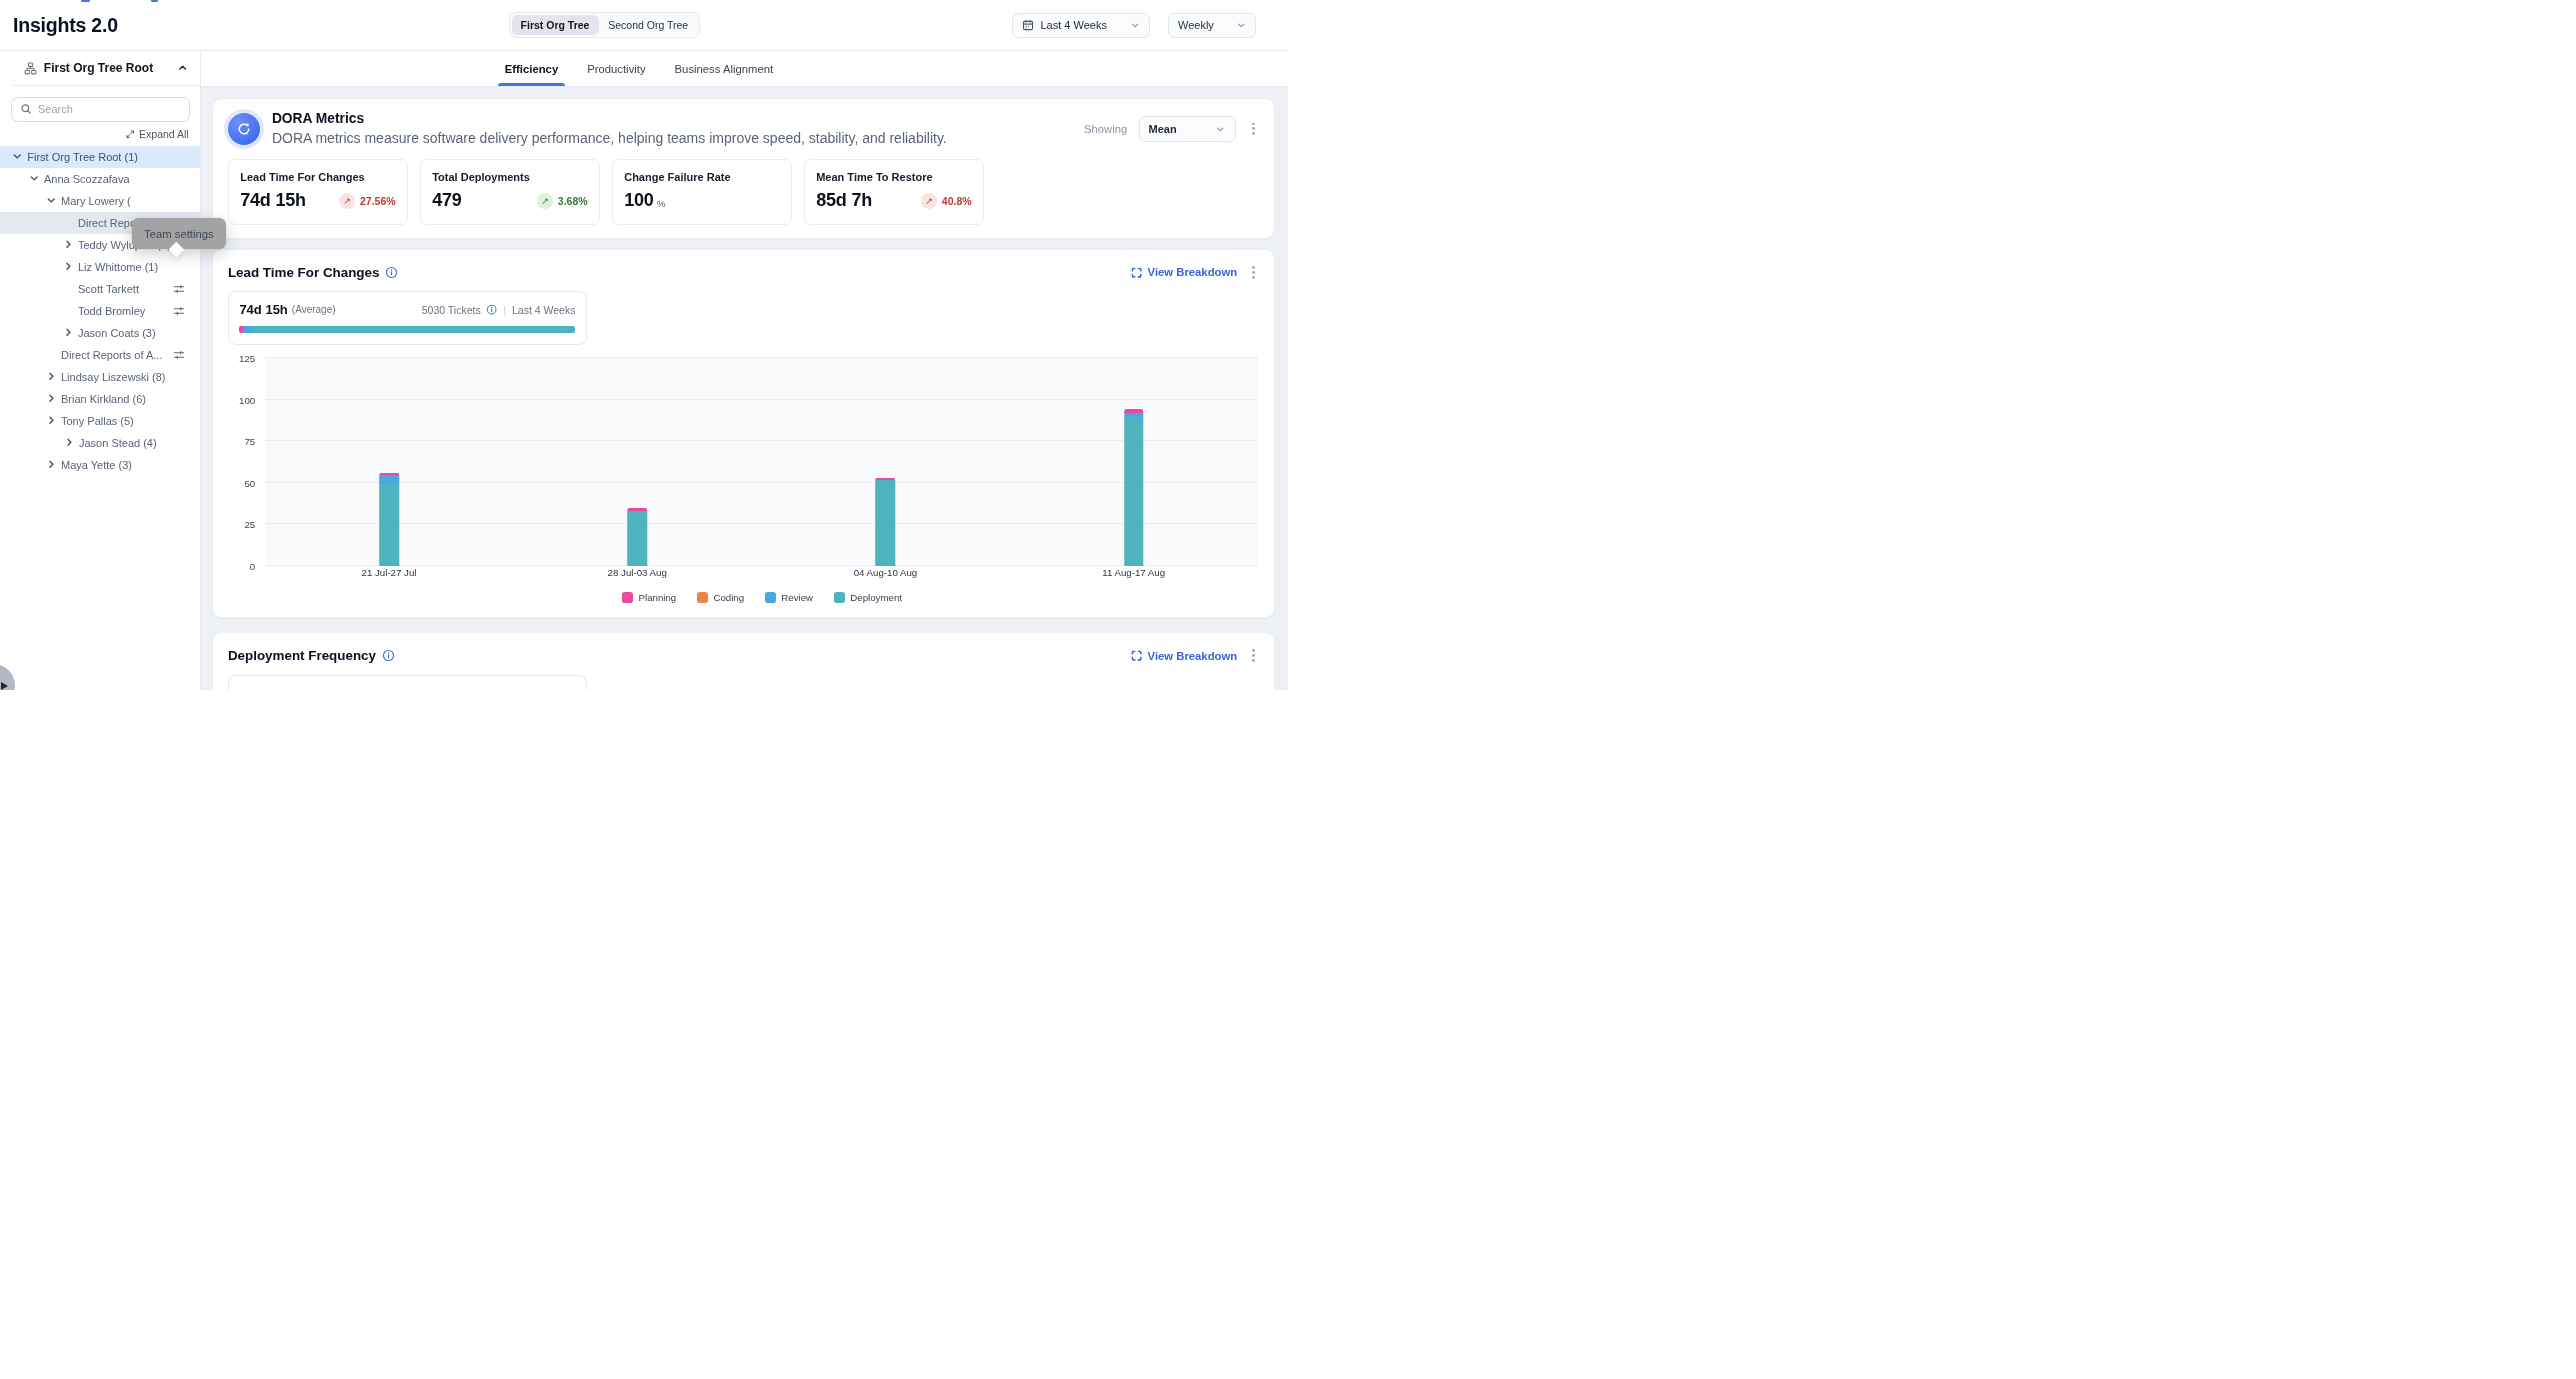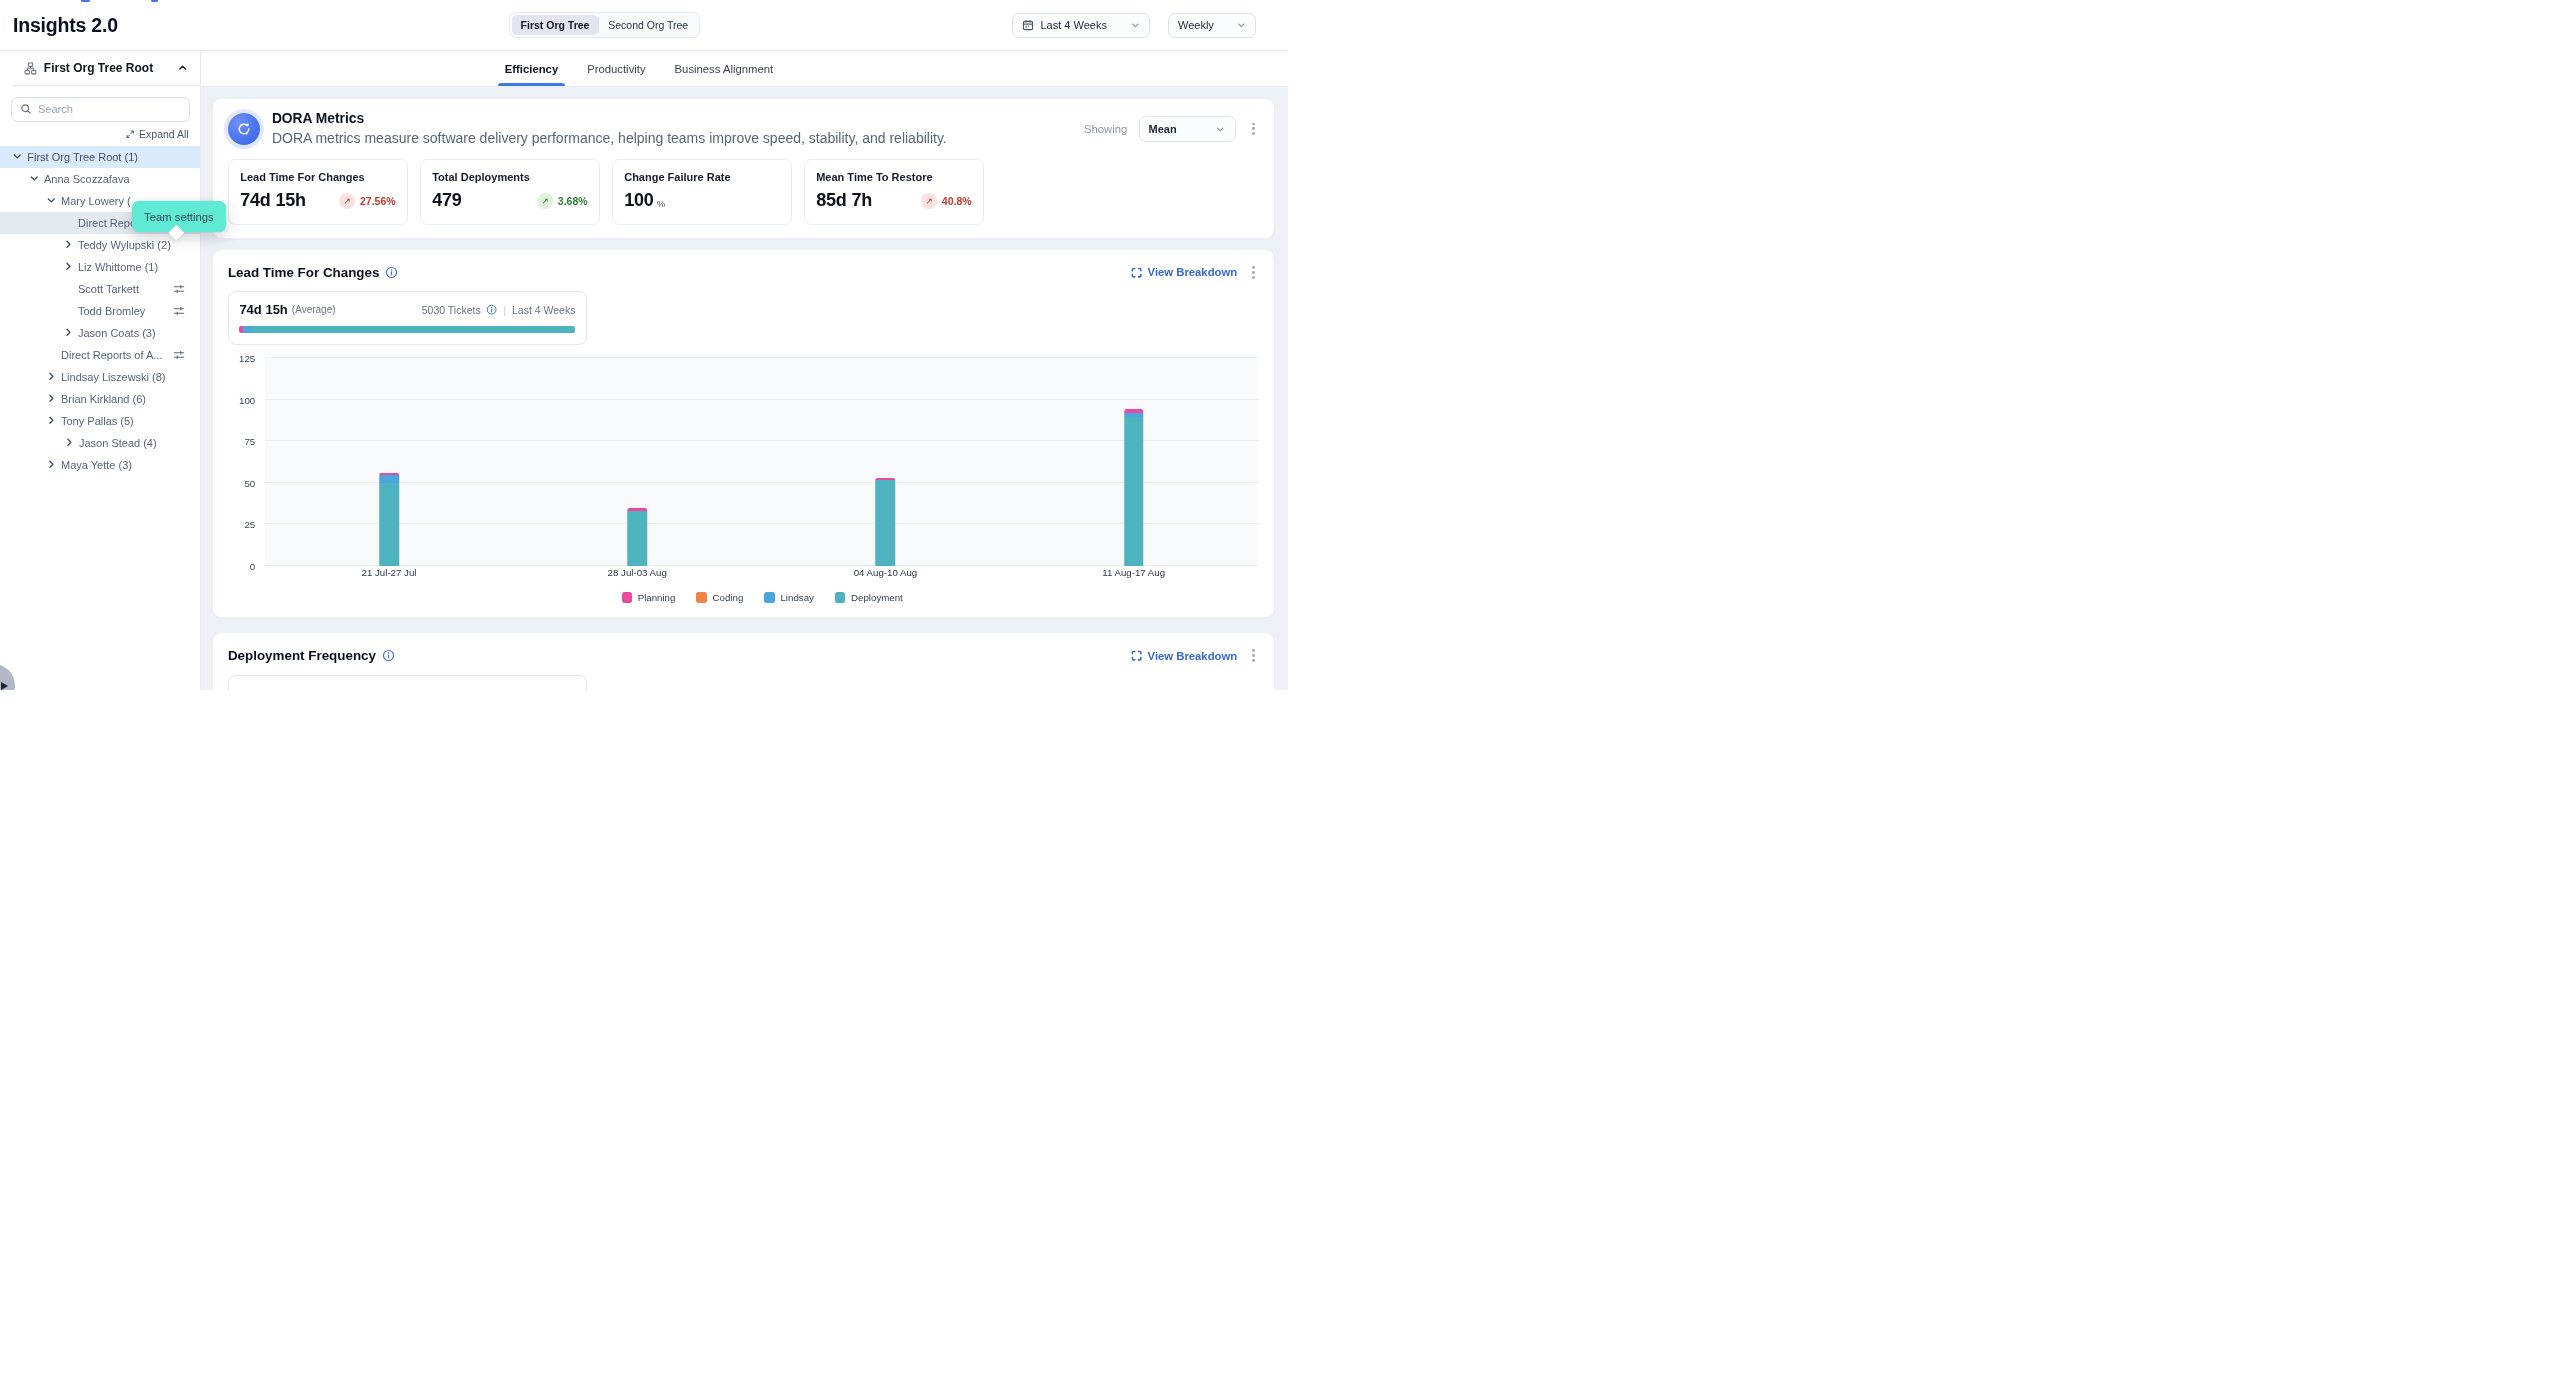--- a/index.html
+++ b/index.html
@@ -35,21 +35,21 @@
   .sb-expand { display:flex; justify-content:flex-end; align-items:center; gap:4px; margin:6.5px 11.3px 5.7px; font-size:10.5px; color:#4b5565; cursor:pointer; }
   .tree { font-size:11px; color:#58637a; }
   .tree-row { height:22px; display:flex; align-items:center; padding-right:14.6px; cursor:pointer; position:relative; }
   .tree-row .chev-box { width:12px; height:12px; flex:0 0 12px; margin-right:4px; display:flex; align-items:center; justify-content:center; color:#3f4a5e; }
   .tree-row .t-label { white-space:nowrap; overflow:hidden; }
   .tree-row.selected { background:#d9eafc; color:#45506b; }
   .tree-row.active-gray { background:#e4e8ef; }
   .tree-row .sliders { margin-left:auto; color:#5b6575; display:flex; }
 
   
-  .tooltip { position:absolute; left:132px; top:150px; background:#5eead4; border-radius:6.5px; box-shadow:0 4.9px 14.6px rgba(15,23,42,.20), 0 0 0 0.8px rgba(15,23,42,.04); padding:9.7px 12px; font-size:11.3px; font-weight:500; color:#3c4757; z-index:60; white-space:nowrap; }
+  .tooltip { position:absolute; left:132px; top:167px; background:#a3a3a3; border-radius:6.5px; box-shadow:0 4.9px 14.6px rgba(15,23,42,.20), 0 0 0 0.8px rgba(15,23,42,.04); padding:9.7px 12px; font-size:11.3px; font-weight:500; color:#3c4757; z-index:60; white-space:nowrap; }
   .tooltip .tip-arrow { position:absolute; left:39px; bottom:-4.9px; width:10.5px; height:10.5px; background:#fff; transform:rotate(45deg); box-shadow:2.4px 2.4px 4.9px rgba(15,23,42,.08); }
 
   
   .sb-handle { position:absolute; left:-27.6px; top:613px; width:43px; height:43px; border-radius:50%; background:#b4b8c6; z-index:40; display:flex; align-items:center; justify-content:center; padding-left:21px; cursor:pointer; }
   .sb-handle .tri { width:0; height:0; border-left:7.3px solid #1d2537; border-top:4.9px solid transparent; border-bottom:4.9px solid transparent; }
 
   
   .main { flex:1; display:flex; flex-direction:column; border-top:0.8px solid #e7eaf0; min-width:0; }
   .tabs-bar { height:36px; background:#fff; border-bottom:0.8px solid #e7eaf0; display:flex; align-items:stretch; justify-content:center; gap:29px; padding-right:211px; }
   .tab { display:flex; align-items:center; font-size:11.3px; color:#3c4354; position:relative; cursor:pointer; }
@@ -533,21 +533,21 @@
               <div class="legend-item">
                 <span class="sw" style="background: rgb(233, 74, 156);"></span>
                 <span>Planning</span>
               </div>
               <div class="legend-item">
                 <span class="sw" style="background: rgb(238, 131, 69);"></span>
                 <span>Coding</span>
               </div>
               <div class="legend-item">
                 <span class="sw" style="background: rgb(75, 165, 223);"></span>
-                <span>Lindsay</span>
+                <span>Review</span>
               </div>
               <div class="legend-item">
                 <span class="sw" style="background: rgb(76, 179, 191);"></span>
                 <span>Deployment</span>
               </div>
             </div>
         </div>
       </section>
 
       <section class="panel deploy-panel">

